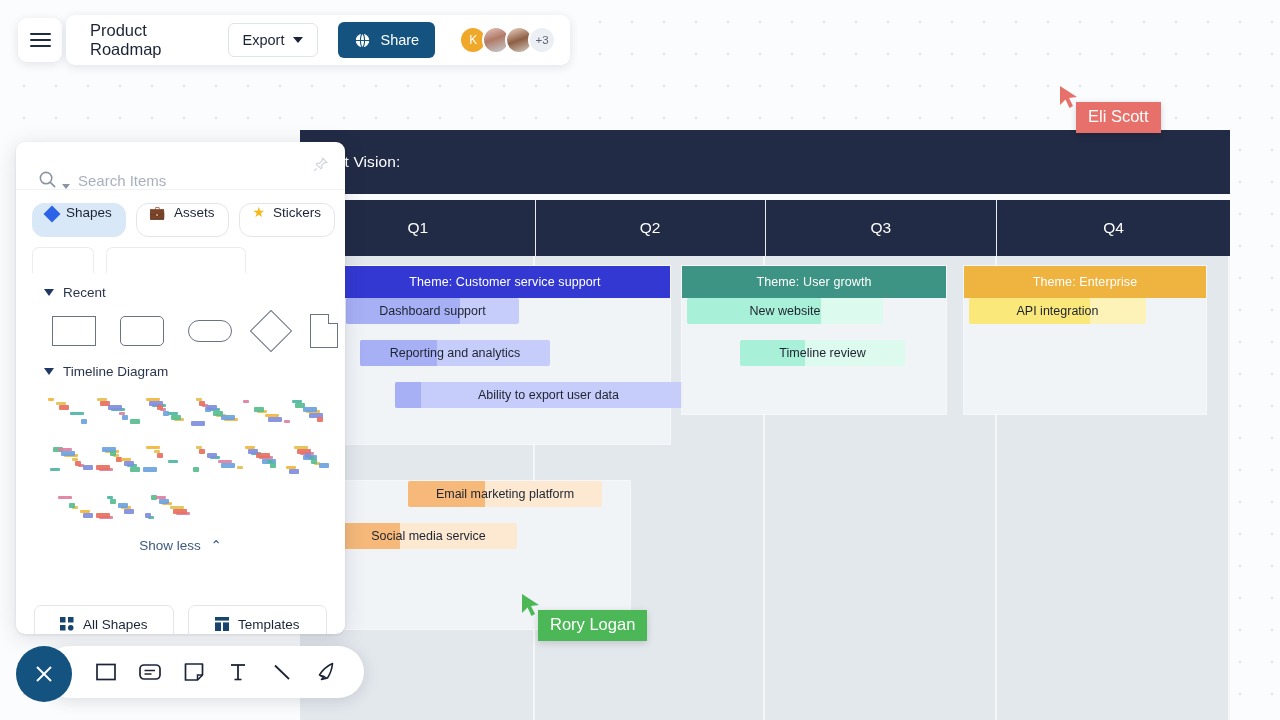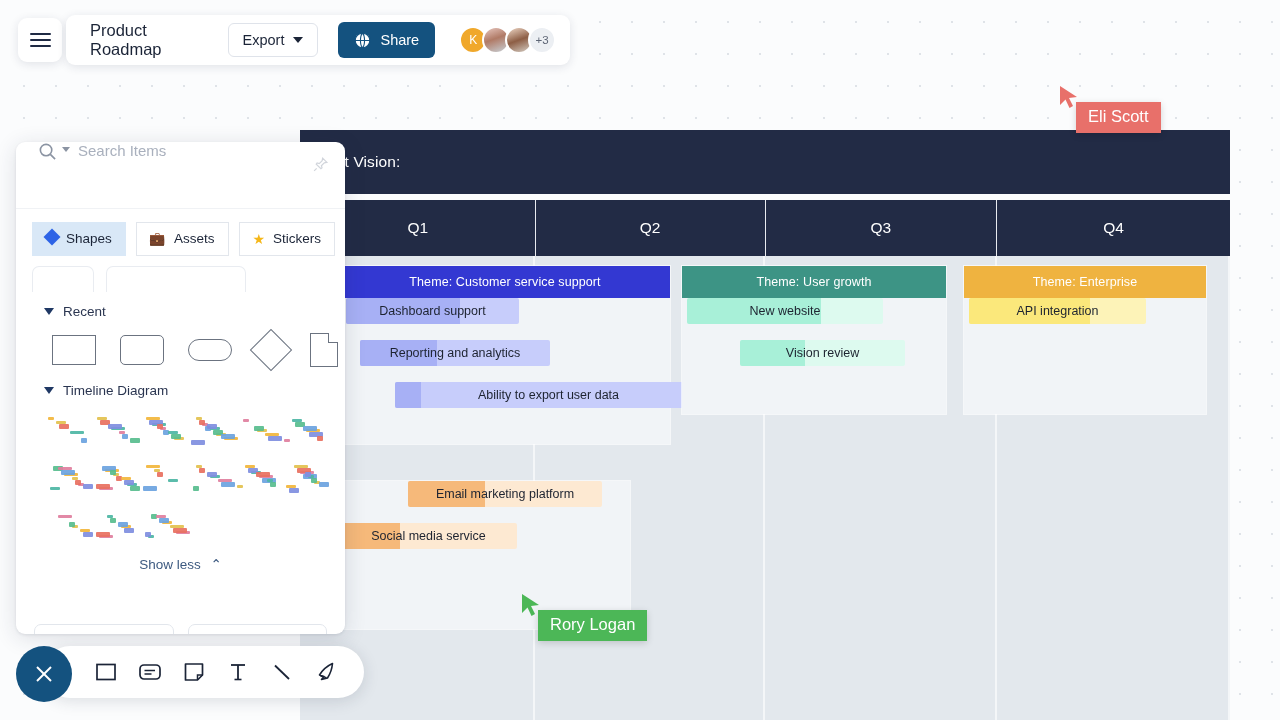--- a/index.html
+++ b/index.html
@@ -77,35 +77,35 @@
   }
 
   
   #panel {
     position: absolute; left: 16px; top: 142px; width: 329px; height: 492px;
     background: #fff; border-radius: 9px;
     box-shadow: 0 4px 22px rgba(35,45,70,.14), 0 1px 3px rgba(35,45,70,.10);
     overflow: hidden;
   }
   .search-row {
-    height: 67px; display: flex; align-items: flex-start; gap: 8px;
+    height: 48px; display: flex; align-items: flex-end; gap: 8px;
     padding: 0 18px 0 22px; border-bottom: 1px solid #f0f2f5;
     position: relative;
   }
   .search-input {
     border: none; outline: none; font-size: 15px; color: #3d4659;
     font-family: "Liberation Sans", sans-serif; flex: 1; background: transparent;
   }
   .search-input::placeholder { color: #a9b0bd; }
   .pin { position: absolute; right: 16px; top: 14px; opacity: .45; }
 
   .tabs { display: flex; gap: 10px; padding: 13px 16px 8px 16px; }
   .tab {
-    display: flex; align-items: flex-start; gap: 8px;
-    height: 34px; padding: 8px 13px; border-radius: 0;
+    display: flex; align-items: flex-end; gap: 8px;
+    height: 34px; padding: 16px 13px; border-radius: 12px;
     border: 1px solid #e2e6ec; background: #fff;
     font-size: 13.5px; color: #1b2437; cursor: pointer;
   }
   .tab.active { background: #d9e8f7; border-color: #d9e8f7; }
 
   .ghost-row { display: flex; gap: 12px; padding: 2px 16px 0 16px; }
   .ghost { height: 26px; border: 1px solid #e9ecf1; border-radius: 7px 7px 0 0; border-bottom: none; }
   .ghost.a { width: 62px; } .ghost.b { width: 140px; }
 
   .scroll-area { height: 318px; overflow: hidden; position: relative; }
@@ -245,21 +245,21 @@
         </div>
         <div class="theme-group" style="left: 382px; top: 10px; width: 264px; height: 148px;">
           <div class="theme-head" style="background: rgb(61, 148, 133);">Theme: User growth</div>
           <div class="theme-rows">
             <div class="task" style="left: 5px; top: 0px; width: 196px; background: rgb(221, 250, 239);">
               <div class="fill" style="width: 134px; background: rgb(168, 240, 216);"></div>
               <div class="tlabel">New website</div>
             </div>
             <div class="task" style="left: 58px; top: 42px; width: 165px; background: rgb(221, 250, 239);">
               <div class="fill" style="width: 65px; background: rgb(168, 240, 216);"></div>
-              <div class="tlabel">Vision review</div>
+              <div class="tlabel">Timeline review</div>
             </div>
           </div>
         </div>
         <div class="theme-group" style="left: 664px; top: 10px; width: 242px; height: 148px;">
           <div class="theme-head" style="background: rgb(239, 179, 64);">Theme: Enterprise</div>
           <div class="theme-rows">
             <div class="task" style="left: 5px; top: 0px; width: 177px; background: rgb(253, 243, 184);">
               <div class="fill" style="width: 121px; background: rgb(251, 232, 123);"></div>
               <div class="tlabel">API integration</div>
             </div>

